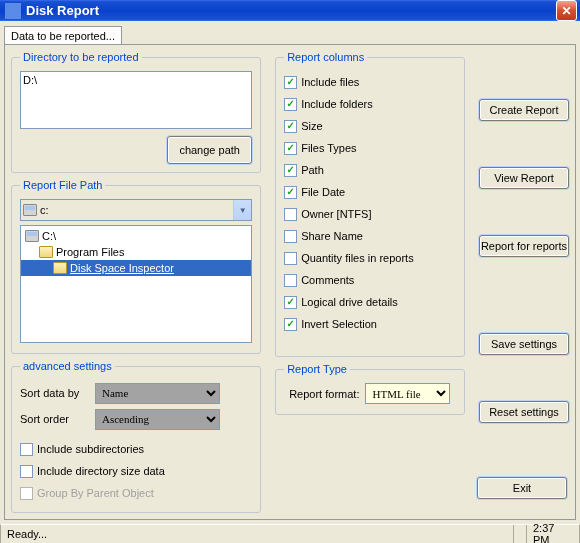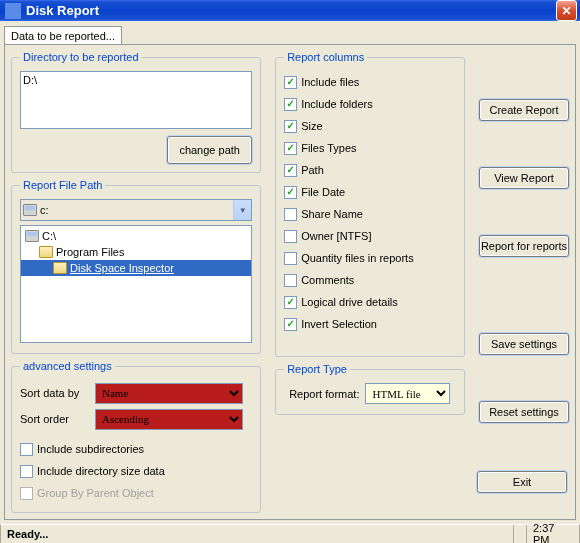--- a/index.html
+++ b/index.html
@@ -130,35 +130,35 @@
   .indent1{padding-left:18px;} .indent2{padding-left:32px;}
   .chk-row { display:flex; align-items:center; height:22px; gap:4px;}
   .chk {
     width:13px;height:13px;border:1px solid #7b9ac1;background:#fff;display:inline-flex;align-items:center;justify-content:center;
     font-size:10px;color:#21a121;font-weight:bold;line-height:1; cursor:pointer;
   }
   .chk.disabled{border-color:#b5b5b5;color:#b5b5b5;}
   .label{color:#000;}
   .label.disabled{color:#a0a0a0;}
   select.combo {
-    width:148px;height:21px;border:1px solid #7f9db9;background:#b91c1c;font-family:Tahoma;font-size:11px;padding-left:2px;
+    width:125px;height:21px;border:1px solid #7f9db9;background:#a3a3a3;font-family:Tahoma;font-size:11px;padding-left:2px;
   }
   .form-row{display:flex;align-items:center;height:26px;}
   .form-row label{width:75px;}
   .rtype-row{display:flex;align-items:center;gap:6px;padding-left:5px;}
   .rtype-row label{}
   .rtype-row select{width:85px;background:#ffffe1;}
   .statusbar{
     height:20px;border-top:1px solid #fff;background:#ece9d8;display:flex;align-items:center;font-size:11px;
     border:1px solid #aca899; border-top-color:#fff;
   }
   .statusbar .cell{padding:0 6px;border-right:1px solid #aca899;height:100%;display:flex;align-items:center;}
-  .statusbar .cell.ready{flex:1;font-weight:bold;}
+  .statusbar .cell.ready{flex:1;}
   .statusbar .cell.time{width:52px;justify-content:flex-start;border-right:none;}
-  .exit-wrap{position:absolute;right:8px;bottom:26px;}
+  .exit-wrap{position:absolute;right:8px;bottom:20px;}
   .spacer{height:6px;}
 </style>
 </head>
 <body>
 
 <div class="titlebar">
   <span class="icon"></span>
   <span class="title">Disk Report</span>
   <div class="closebtn">
       <span>✕</span>
@@ -256,25 +256,25 @@
           <div class="chk-row">
             <span class="chk">✓</span>
             <span class="label">Path</span>
           </div>
           <div class="chk-row">
             <span class="chk">✓</span>
             <span class="label">File Date</span>
           </div>
           <div class="chk-row">
             <span class="chk"></span>
+            <span class="label">Owner [NTFS]</span>
+          </div>
+          <div class="chk-row">
+            <span class="chk"></span>
             <span class="label">Share Name</span>
-          </div>
-          <div class="chk-row">
-            <span class="chk"></span>
-            <span class="label">Owner [NTFS]</span>
           </div>
           <div class="chk-row">
             <span class="chk"></span>
             <span class="label">Quantity files in reports</span>
           </div>
           <div class="chk-row">
             <span class="chk"></span>
             <span class="label">Comments</span>
           </div>
           <div class="chk-row">

